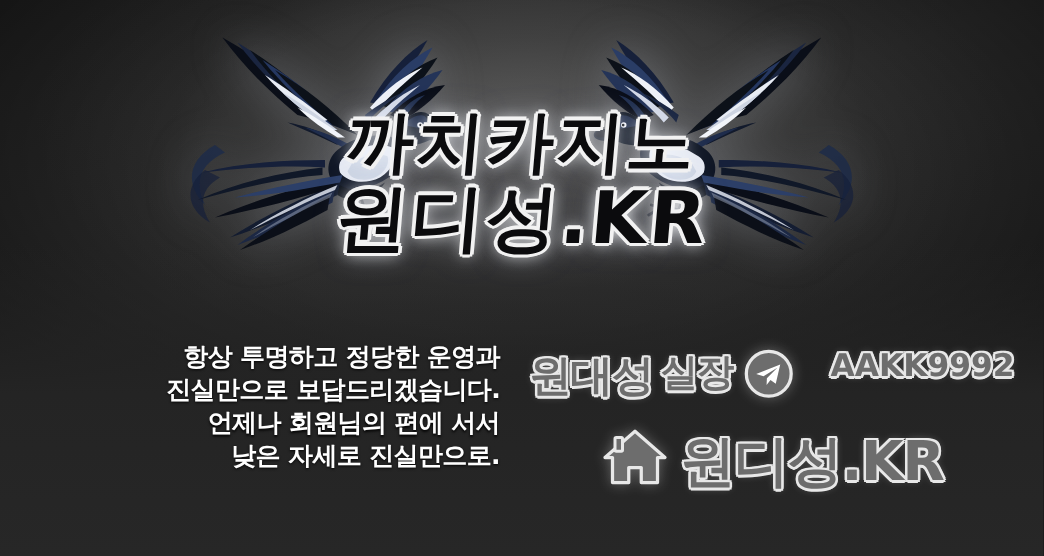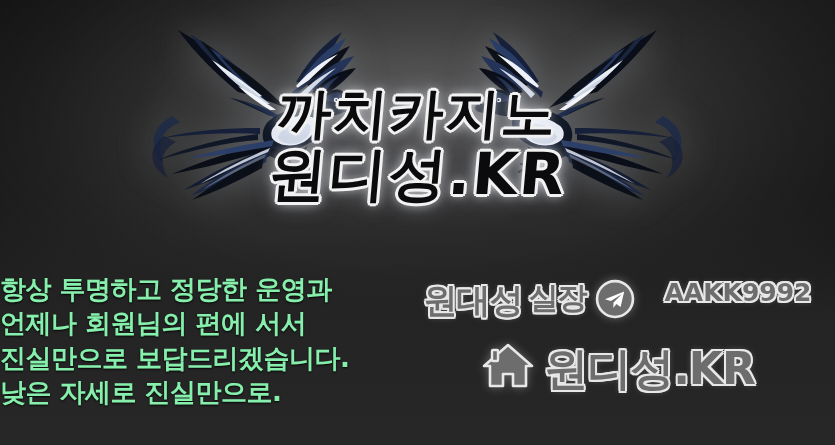--- a/index.html
+++ b/index.html
@@ -92,25 +92,25 @@
     top: 262px;
     height: 183px;
     display: flex;
     align-items: flex-start;
     z-index: 6;
   }
 
   .slogan {
     width: 400px;
     padding-top: 10px;
-    text-align: left;
-    color: #86efac;
+    text-align: right;
+    color: #ffffff;
     font-family: "DejaVu Sans", sans-serif;
     font-weight: 700;
-    font-size: 26px;
+    font-size: 20px;
     line-height: 1.32;
     letter-spacing: -0.5px;
     text-shadow: 0 1px 2px rgba(0,0,0,0.9);
   }
   .slogan div { white-space: nowrap; }
 
   .contact {
     flex: 1;
     padding-top: 16px;
     display: flex;
@@ -316,22 +316,22 @@
 
   <div class="headline">
     <div class="headline-line headline-1">까치카지노</div>
     <div class="headline-line headline-2">원디성.KR</div>
   </div>
 
   <div class="lower">
 
     <div class="slogan">
       <div>항상 투명하고 정당한 운영과</div>
+      <div>진실만으로 보답드리겠습니다.</div>
       <div>언제나 회원님의 편에 서서</div>
-      <div>진실만으로 보답드리겠습니다.</div>
       <div>낮은 자세로 진실만으로.</div>
     </div>
 
     <div class="contact">
 
       <div class="contact-row">
         <span class="outline-text name-main">원대성</span>
         <span class="outline-text name-role">실장</span>
 
         <span class="icon-tg">

